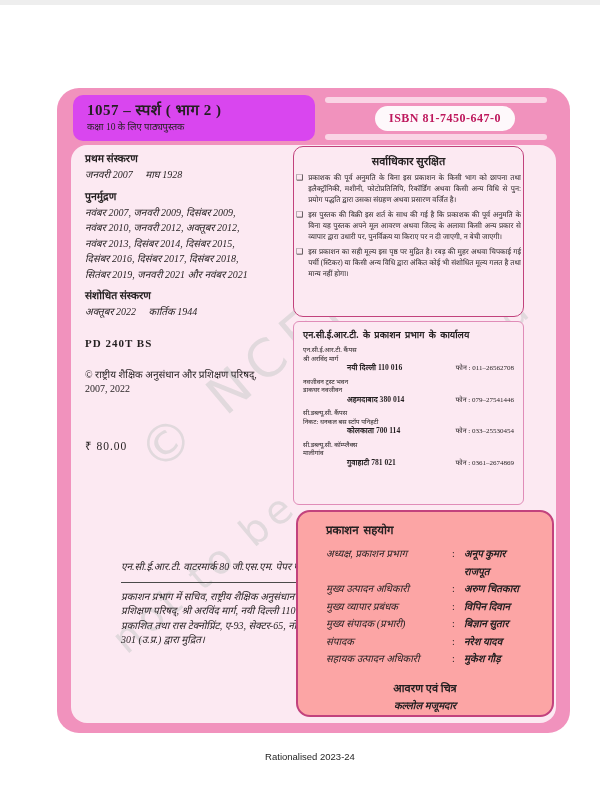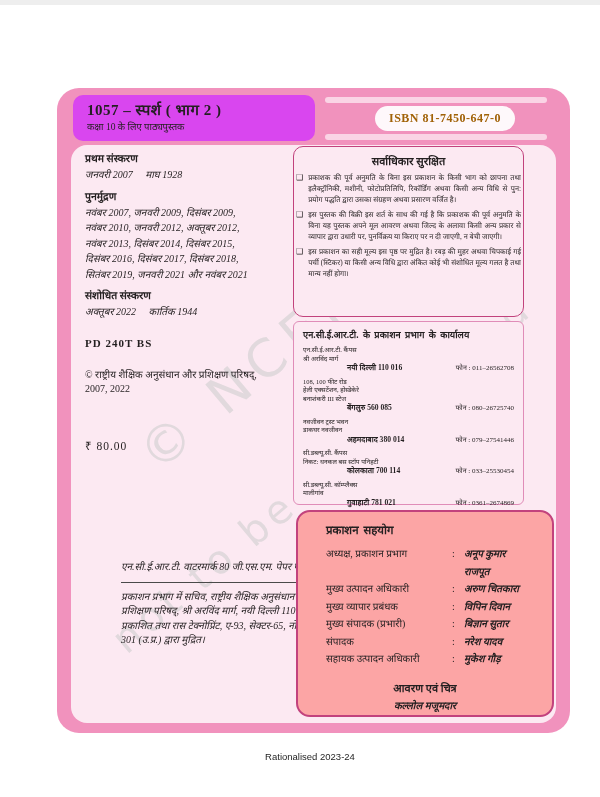--- a/index.html
+++ b/index.html
@@ -22,21 +22,21 @@
   
   .title-box{position:absolute;left:16px;top:7px;width:242px;height:46px;
              background:#d946ef;border-radius:10px;padding:4px 12px 0 14px;box-sizing:border-box;}
   .title-main{font-size:15px;font-weight:bold;letter-spacing:.5px;}
   .title-sub{font-size:9.5px;margin-top:1px;}
   .stripe{position:absolute;height:6px;background:#fad4e5;border-radius:3px;}
   .stripe-top{left:268px;top:9px;width:222px;}
   .stripe-bot{left:268px;top:46px;width:222px;}
   .isbn-pill{position:absolute;left:318px;top:18px;width:140px;height:25px;background:#fef8fb;
              border-radius:13px;display:flex;align-items:center;justify-content:center;
-             font-size:12px;font-weight:bold;letter-spacing:.5px;color:#a16207;}
+             font-size:12px;font-weight:bold;letter-spacing:.5px;color:#be185d;}
 
   
   .left-col{position:absolute;left:85px;top:151px;width:212px;z-index:6;}
   .lbl{font-size:10.5px;font-weight:bold;margin:0 0 2px 0;}
   .date-line{font-size:10px;font-style:italic;line-height:15.5px;margin:0;}
   .mt6{margin-top:6px;}
   .pd-code{font-size:11px;font-weight:bold;letter-spacing:1px;margin-top:17px;}
   .copyright{font-size:10px;line-height:14px;margin-top:19px;width:190px;}
   .price{font-size:11.5px;margin-top:42px;letter-spacing:1px;}
 
@@ -61,21 +61,21 @@
   .office .line{font-size:6.5px;line-height:8.5px;}
   .office .city-row{display:flex;justify-content:space-between;align-items:baseline;margin-left:44px;}
   .office .city{font-size:7.6px;font-weight:bold;line-height:10px;}
   .office .phone{font-size:7px;line-height:10px;}
 
   .team-box{position:absolute;left:296px;top:510px;width:258px;height:207px;z-index:6;
             background:#fca5a5;border:2px solid #c2427d;border-radius:14px;
             padding:10px 28px;box-sizing:border-box;}
   .team-title{font-size:11.5px;font-weight:bold;margin:0 0 8px 0;word-spacing:2px;}
   .team-row{display:flex;font-size:10px;line-height:17.5px;}
-  .team-row .role{flex:0 0 126px;}
+  .team-row .role{flex:0 0 126px;font-style:italic;}
   .team-row .colon{flex:0 0 12px;}
   .team-row .name{font-style:italic;font-weight:bold;}
   .cover{margin-top:12px;text-align:center;}
   .cover-label{font-size:11px;font-weight:bold;}
   .cover-name{font-size:10px;font-style:italic;margin-top:3px;font-weight:bold;}
 
   .footer{position:absolute;left:0;top:751px;width:620px;text-align:center;z-index:6;
           font-family:"Liberation Sans",sans-serif;font-size:9.5px;color:#1f1f1f;}
 </style>
 </head>
@@ -141,29 +141,20 @@
 
   <div class="office">
     <div class="line">एन.सी.ई.आर.टी. कैंपस</div>
     <div class="line">श्री अरविंद मार्ग</div>
     <div class="city-row">
       <span class="city">नयी दिल्ली 110 016</span>
       <span class="phone">फोन : 011–26562708</span>
     </div>
   </div>
 
-  <div class="office">
-    <div class="line">108, 100 फीट रोड</div>
-    <div class="line">हेली एक्सटेंशन, होस्डेकेरे</div>
-    <div class="line">बनाशंकरी III स्टेज</div>
-    <div class="city-row">
-      <span class="city">बेंगलुरु 560 085</span>
-      <span class="phone">फोन : 080–26725740</span>
-    </div>
-  </div>
 
   <div class="office">
     <div class="line">नवजीवन ट्रस्ट भवन</div>
     <div class="line">डाकघर नवजीवन</div>
     <div class="city-row">
       <span class="city">अहमदाबाद 380 014</span>
       <span class="phone">फोन : 079–27541446</span>
     </div>
   </div>
 

